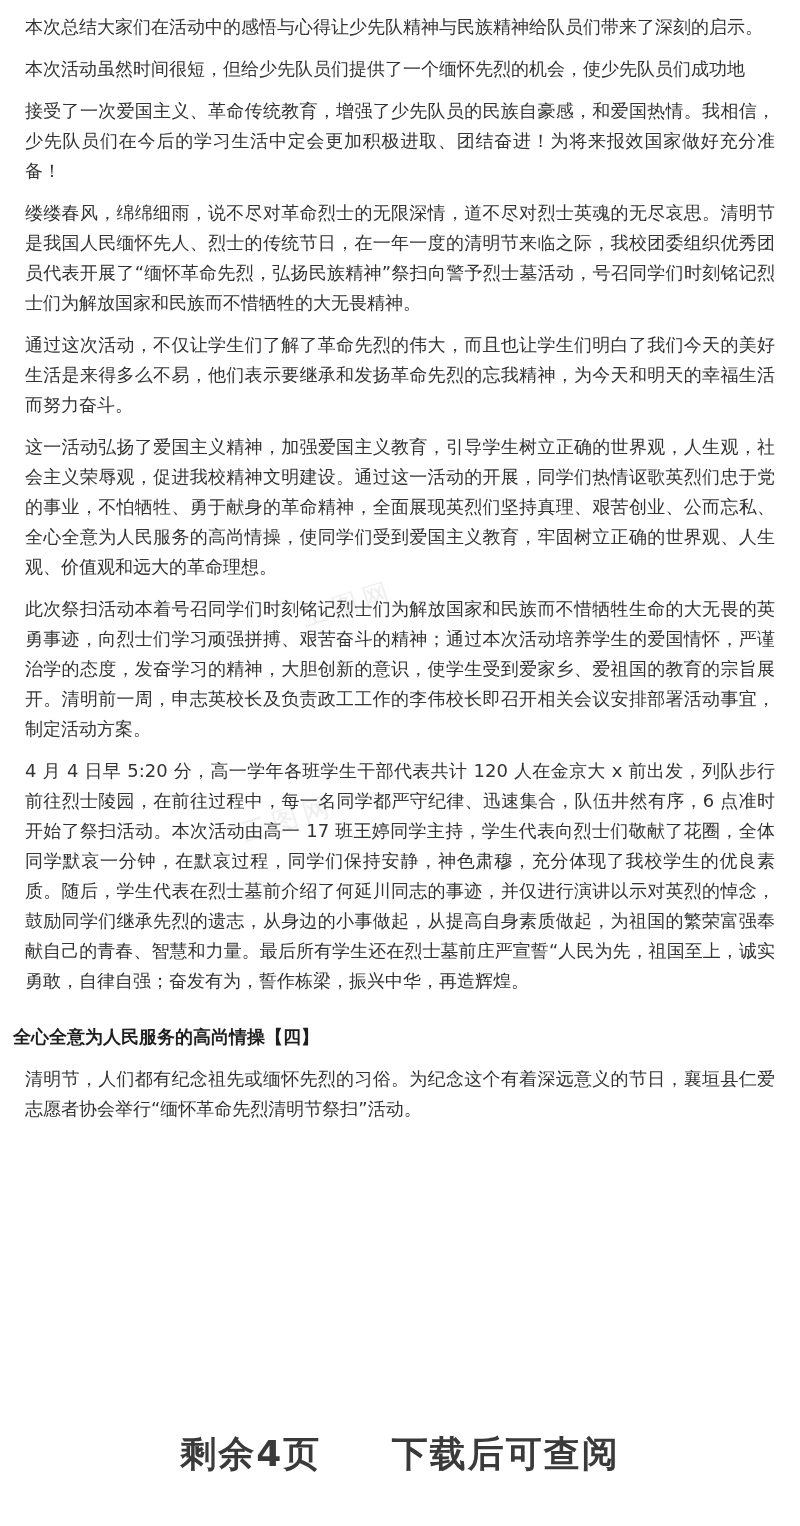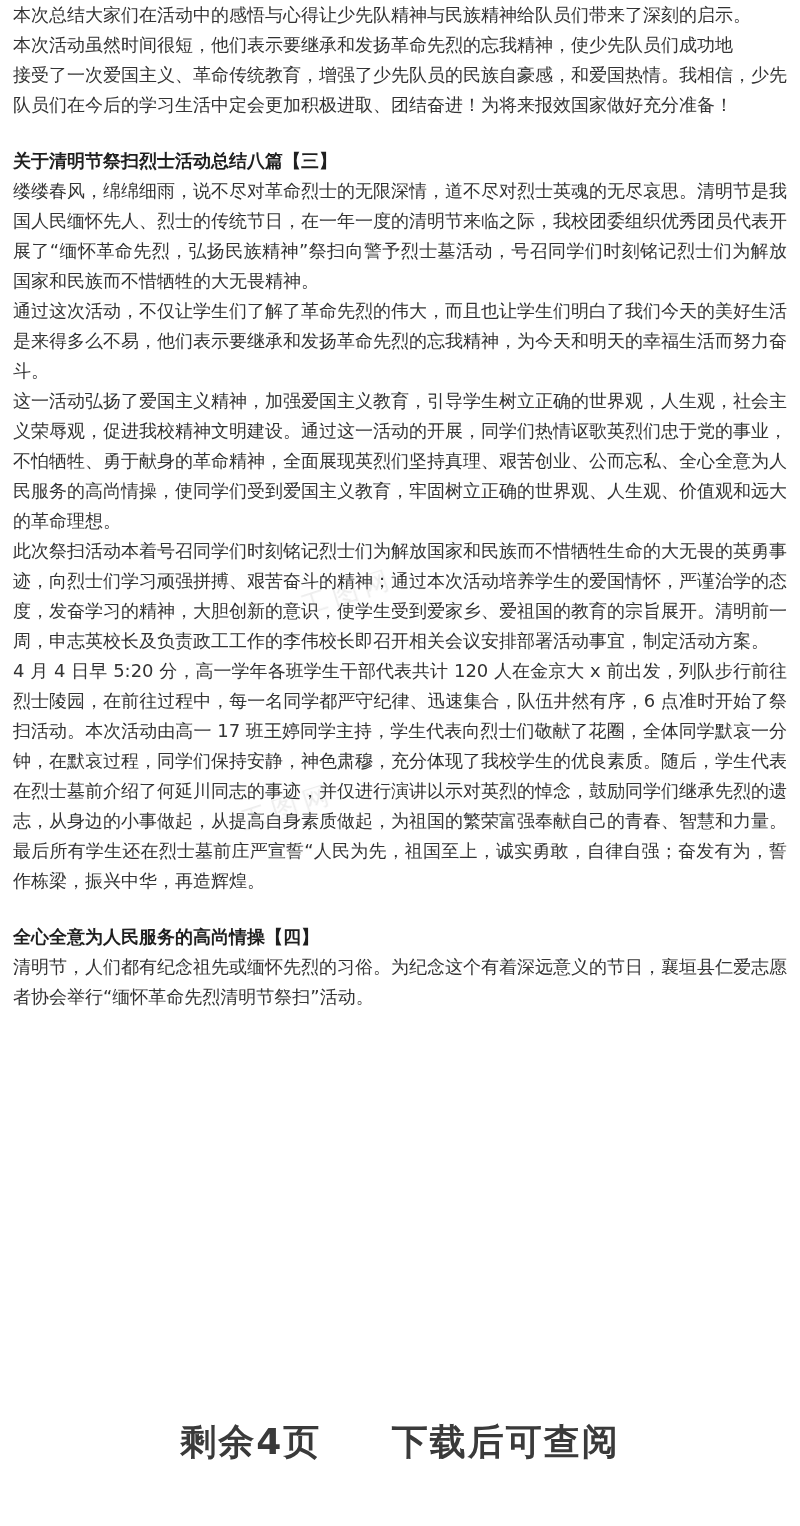--- a/index.html
+++ b/index.html
@@ -36,21 +36,21 @@
   .wm2 { left: 240px; top: 790px; }
   .content {
     position: relative;
     z-index: 1;
     padding: 0 13px;
     color: #333333;
     font-size: 18px;
     line-height: 30px;
     text-align: justify;
   }
-  .content p { margin: 0; }
+  .content p { margin: 12px; }
   .clipped { margin-top: -14px; }
   .gap { margin-top: 48px; }
   .heading {
     margin: 26px 0 0 0;
     font-size: 18px;
     line-height: 30px;
     font-weight: bold;
     color: #1f1f1f;
     text-align: left;
   }
@@ -71,24 +71,23 @@
 </head>
 <body>
 
 <div class="page">
 
   <div class="watermark wm1">工图网</div>
   <div class="watermark wm2">工图网</div>
 
   <div class="content">
     <p class="clipped">本次总结大家们在活动中的感悟与心得让少先队精神与民族精神给队员们带来了深刻的启示。</p>
-    <p>本次活动虽然时间很短，他们表示要继承和发扬革命先烈的忘我精神，使少先队员们成功地</p>
+    <p>本次活动虽然时间很短，但给少先队员们提供了一个缅怀先烈的机会，使少先队员们成功地</p>
     <p class="gap">接受了一次爱国主义、革命传统教育，增强了少先队员的民族自豪感，和爱国热情。我相信，少先队员们在今后的学习生活中定会更加积极进取、团结奋进！为将来报效国家做好充分准备！</p>
 
-    <h2 class="heading">关于清明节祭扫烈士活动总结八篇【三】</h2>
     <p>缕缕春风，绵绵细雨，说不尽对革命烈士的无限深情，道不尽对烈士英魂的无尽哀思。清明节是我国人民缅怀先人、烈士的传统节日，在一年一度的清明节来临之际，我校团委组织优秀团员代表开展了“缅怀革命先烈，弘扬民族精神”祭扫向警予烈士墓活动，号召同学们时刻铭记烈士们为解放国家和民族而不惜牺牲的大无畏精神。</p>
     <p>通过这次活动，不仅让学生们了解了革命先烈的伟大，而且也让学生们明白了我们今天的美好生活是来得多么不易，他们表示要继承和发扬革命先烈的忘我精神，为今天和明天的幸福生活而努力奋斗。</p>
     <p>这一活动弘扬了爱国主义精神，加强爱国主义教育，引导学生树立正确的世界观，人生观，社会主义荣辱观，促进我校精神文明建设。通过这一活动的开展，同学们热情讴歌英烈们忠于党的事业，不怕牺牲、勇于献身的革命精神，全面展现英烈们坚持真理、艰苦创业、公而忘私、全心全意为人民服务的高尚情操，使同学们受到爱国主义教育，牢固树立正确的世界观、人生观、价值观和远大的革命理想。</p>
     <p>此次祭扫活动本着号召同学们时刻铭记烈士们为解放国家和民族而不惜牺牲生命的大无畏的英勇事迹，向烈士们学习顽强拼搏、艰苦奋斗的精神；通过本次活动培养学生的爱国情怀，严谨治学的态度，发奋学习的精神，大胆创新的意识，使学生受到爱家乡、爱祖国的教育的宗旨展开。清明前一周，申志英校长及负责政工工作的李伟校长即召开相关会议安排部署活动事宜，制定活动方案。</p>
     <p>4 月 4 日早 5:20 分，高一学年各班学生干部代表共计 120 人在金京大 x 前出发，列队步行前往烈士陵园，在前往过程中，每一名同学都严守纪律、迅速集合，队伍井然有序，6 点准时开始了祭扫活动。本次活动由高一 17 班王婷同学主持，学生代表向烈士们敬献了花圈，全体同学默哀一分钟，在默哀过程，同学们保持安静，神色肃穆，充分体现了我校学生的优良素质。随后，学生代表在烈士墓前介绍了何延川同志的事迹，并仅进行演讲以示对英烈的悼念，鼓励同学们继承先烈的遗志，从身边的小事做起，从提高自身素质做起，为祖国的繁荣富强奉献自己的青春、智慧和力量。最后所有学生还在烈士墓前庄严宣誓“人民为先，祖国至上，诚实勇敢，自律自强；奋发有为，誓作栋梁，振兴中华，再造辉煌。</p>
 
     <h2 class="heading">全心全意为人民服务的高尚情操【四】</h2>
     <p>清明节，人们都有纪念祖先或缅怀先烈的习俗。为纪念这个有着深远意义的节日，襄垣县仁爱志愿者协会举行“缅怀革命先烈清明节祭扫”活动。</p>
   </div>
 

